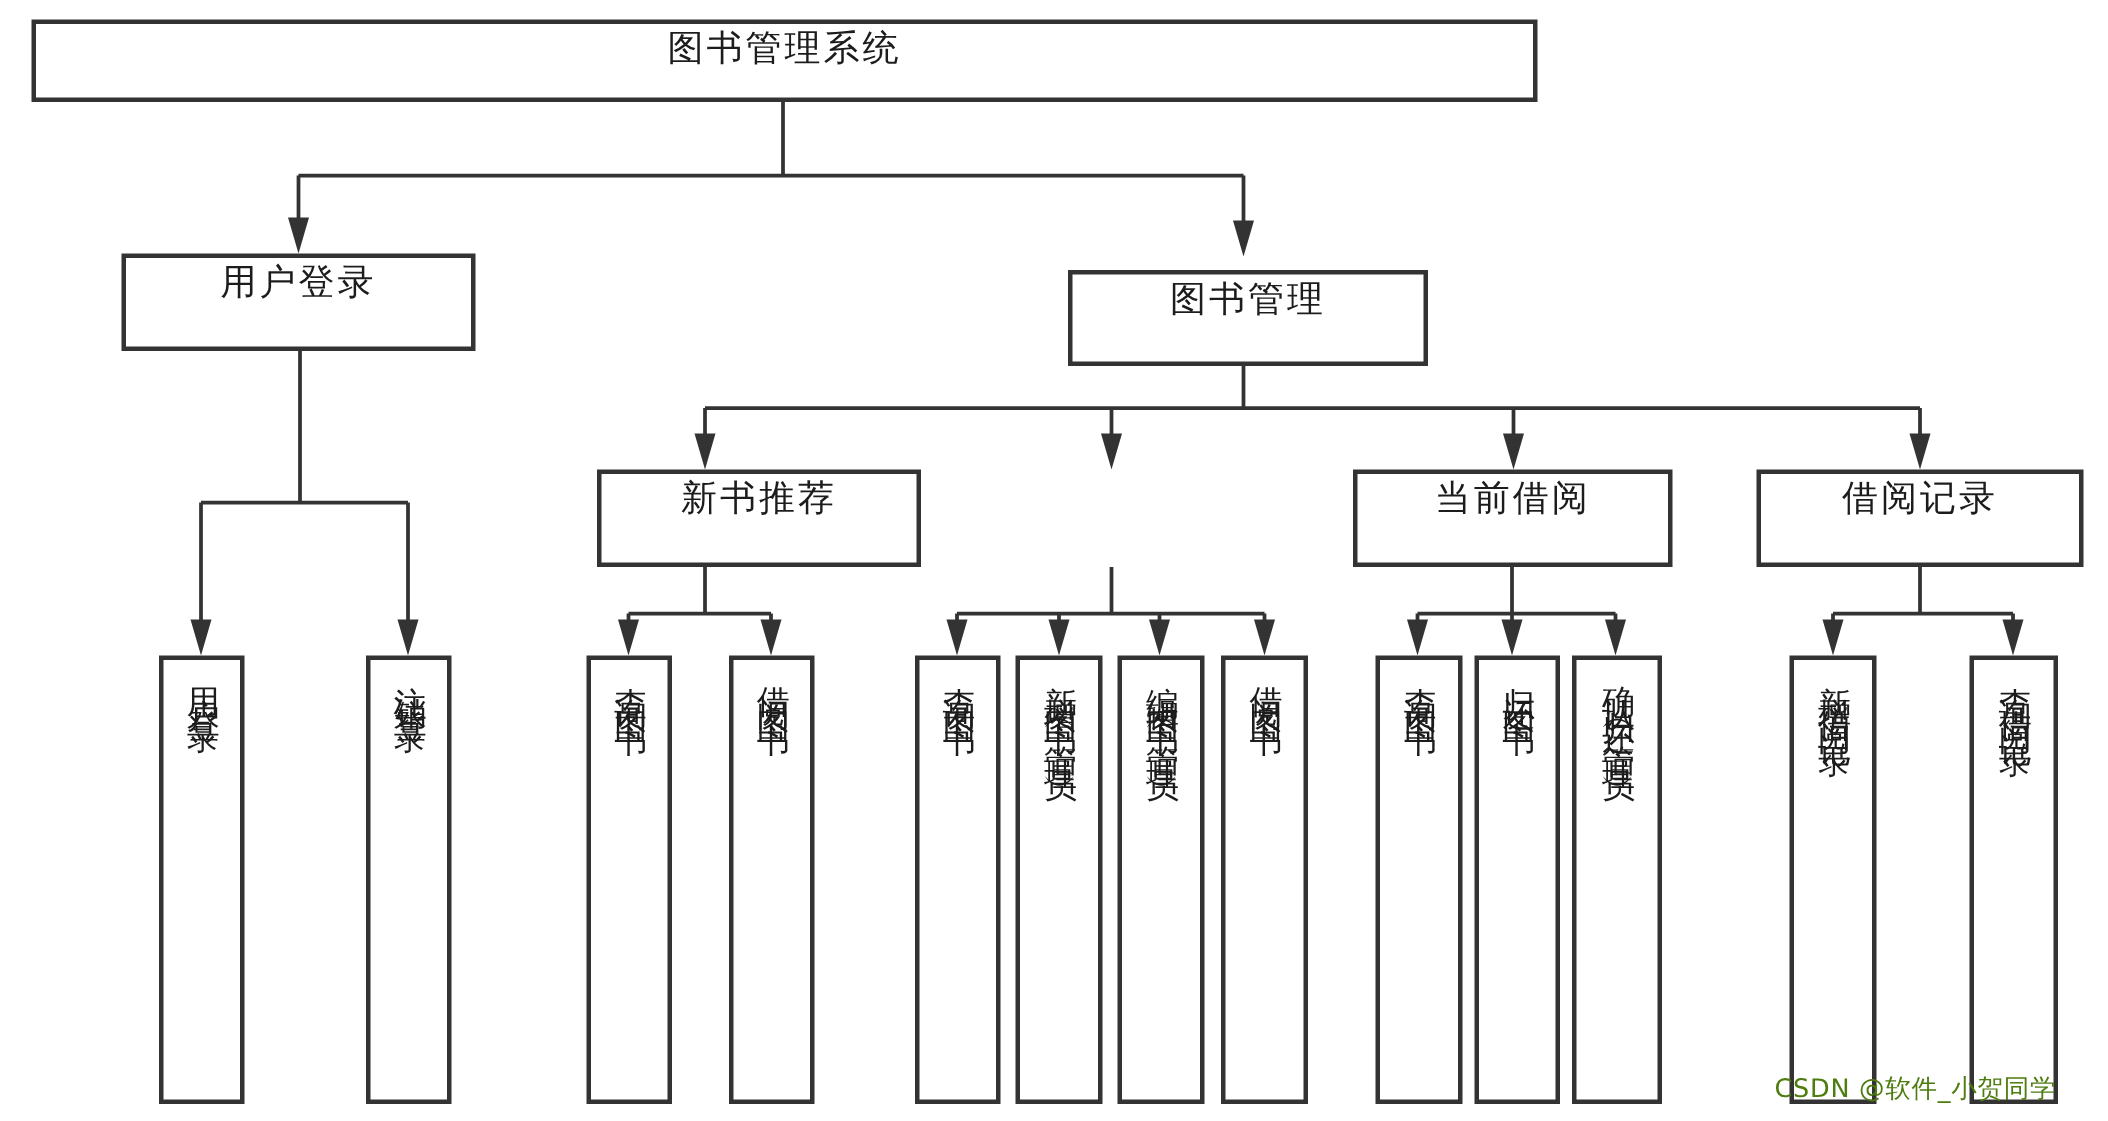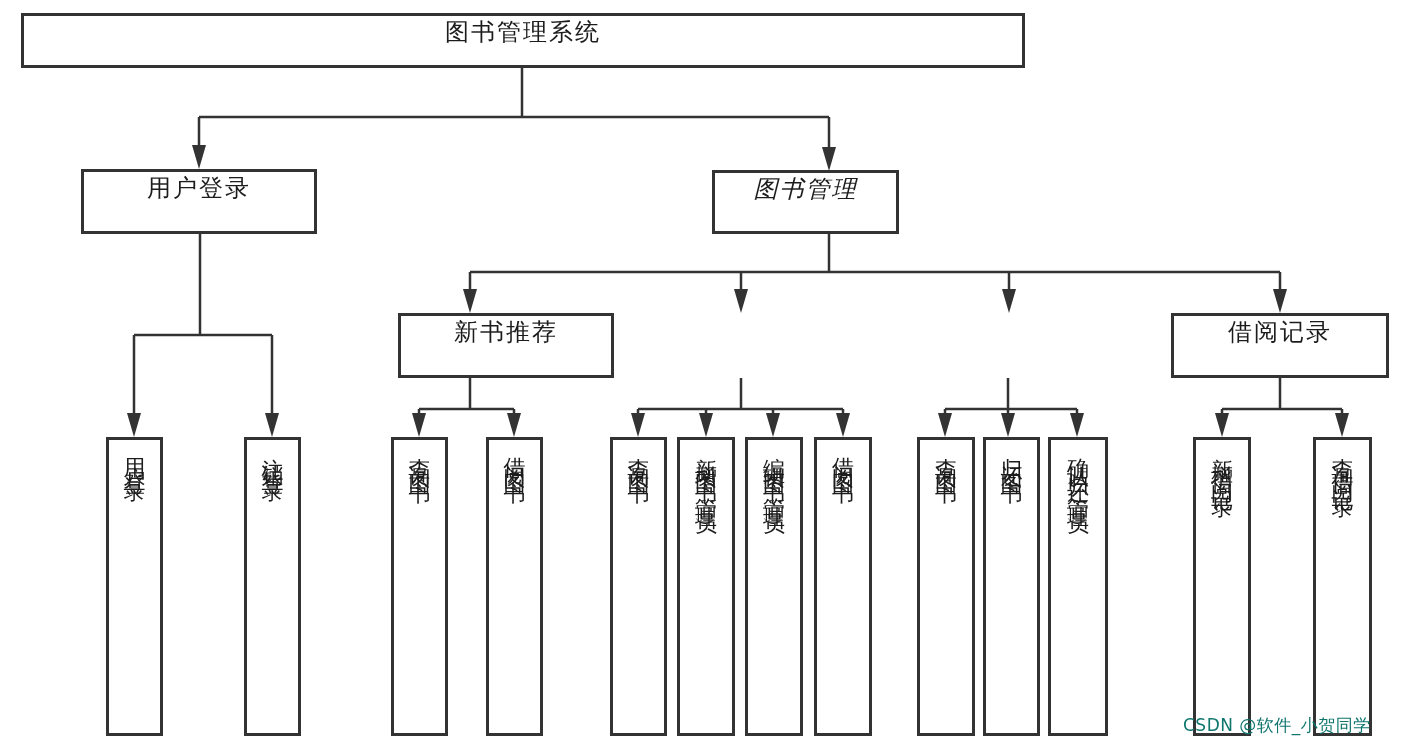--- a/index.html
+++ b/index.html
@@ -33,21 +33,21 @@
   .vbox .vtext{
     writing-mode:vertical-rl;
     text-orientation:mixed;
     letter-spacing:8px;
     line-height:1;
   }
   .watermark{
     position:absolute;
     left:1183px;top:714px;
     font-size:17px;
-    color:#0f766e;
+    color:#4d7c0f;
     white-space:nowrap;
     z-index:3;
     letter-spacing:0.5px;
   }
 </style>
 </head>
 <body>
 
 <div id="canvas">
 
@@ -83,26 +83,29 @@
       </g>
   </svg>
 
   <div class="box hbox" style="left:21px;top:13px;width:1004px;height:55px;">
     <span>图书管理系统</span>
   </div>
 
   <div class="box hbox" style="left:81px;top:169px;width:236px;height:65px;">
     <span>用户登录</span>
   </div>
-  <div class="box hbox" style="left:712px;top:170px;width:187px;height:64px;font-style:italic;">
+  <div class="box hbox" style="left:712px;top:180px;width:240px;height:64px;">
     <span>图书管理</span>
   </div>
 
   <div class="box hbox" style="left:362px;top:313px;width:216px;height:65px;margin-left:36px;">
     <span>新书推荐</span>
+  </div>
+  <div class="box hbox" style="left:902px;top:313px;width:213px;height:65px;">
+    <span>当前借阅</span>
   </div>
   <div class="box hbox" style="left:1171px;top:313px;width:218px;height:65px;">
     <span>借阅记录</span>
   </div>
 
   <div class="box vbox" style="left:106px;top:437px;width:57px;height:299px;">
     <span class="vtext">用户登录</span>
   </div>
   <div class="box vbox" style="left:244px;top:437px;width:57px;height:299px;">
     <span class="vtext">注销登录</span>

